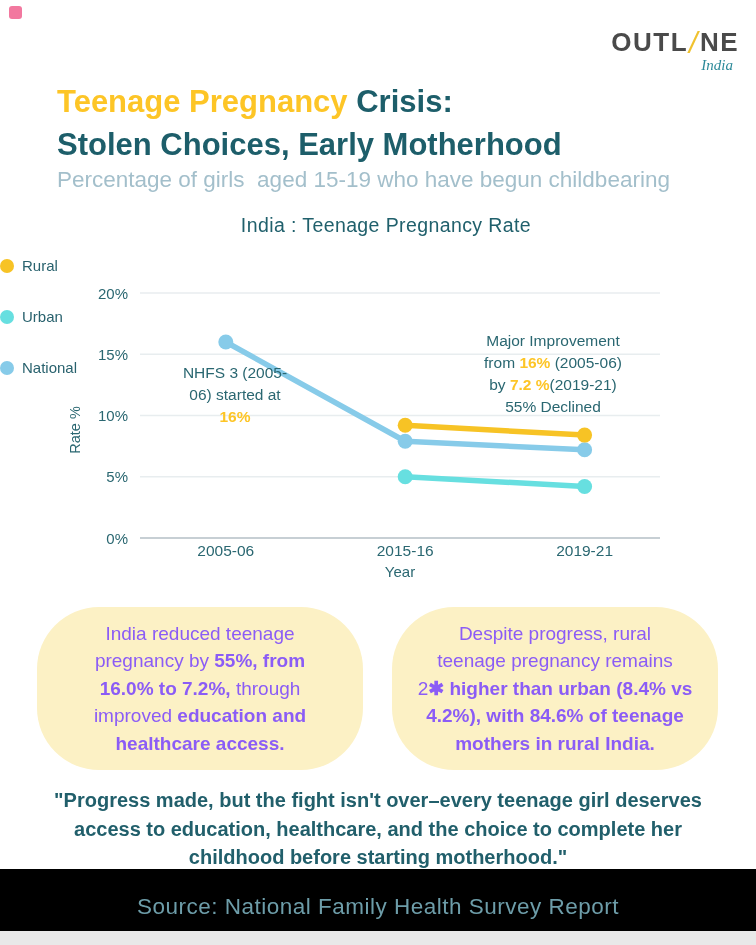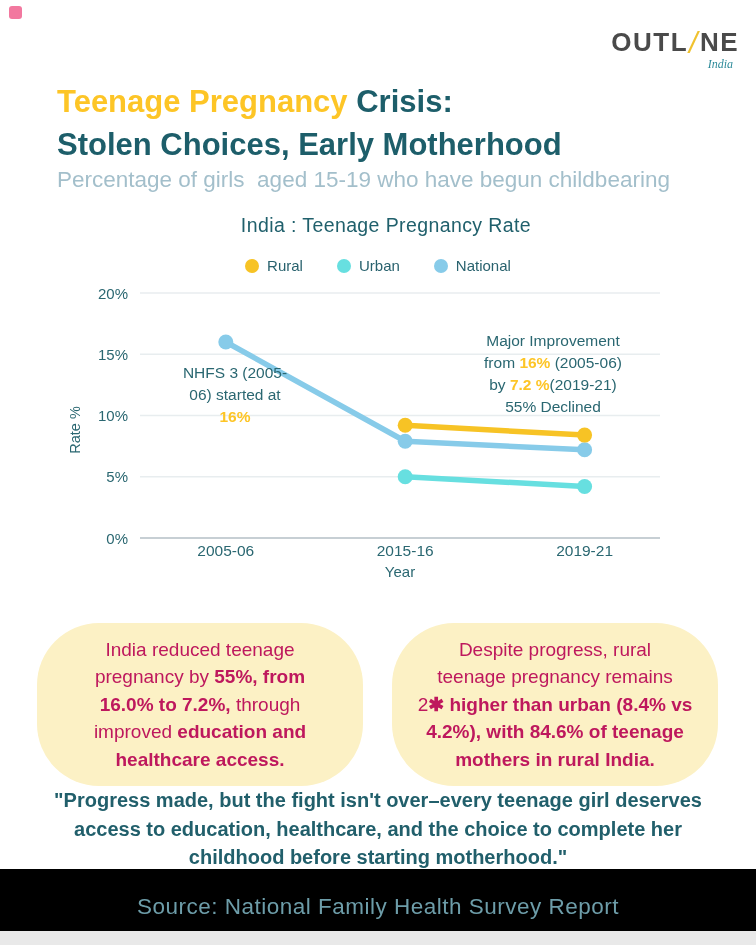--- a/index.html
+++ b/index.html
@@ -6,46 +6,46 @@
   .page{position:relative;width:756px;height:931px;background:#ffffff;overflow:hidden;
         font-family:"Liberation Sans",sans-serif;}
   .corner-marker{position:absolute;left:9px;top:6px;width:13px;height:13px;
         background:#F2789F;border-radius:3px;}
   
   .logo{position:absolute;top:26px;right:17px;text-align:right;line-height:1;}
   .logo-main{font-size:26px;font-weight:700;color:#4A4A4A;letter-spacing:1.5px;}
   .logo-slash{color:#F0C22F;font-weight:400;font-style:italic;font-size:30px;
         display:inline-block;transform:translateY(2px);margin:0 1px;}
   .logo-sub{font-family:"Liberation Serif",serif;font-style:italic;color:#2E8B9A;
-        font-size:12px;margin-top:2px;padding-right:6px;}
+        font-size:15px;margin-top:2px;padding-right:6px;}
   
   .title{position:absolute;left:57px;top:80px;font-size:31px;font-weight:700;
         line-height:43px;color:#1D5E6A;}
   .subtitle{position:absolute;left:57px;top:167px;font-size:22.5px;color:#A3BFCB;
         white-space:pre-wrap;}
   
   .chart-title{position:absolute;left:0;right:0;top:214px;text-align:center;
         font-size:19.5px;color:#20606C;font-weight:500;letter-spacing:.4px;
         transform:translateX(8px);}
   .legend{position:absolute;left:0;right:0;top:257px;display:flex;
-        justify-content:center;gap:34px;}
+        justify-content:center;gap:34px;flex-direction:column;}
   .legend-item{display:flex;align-items:center;gap:8px;font-size:15px;
         color:#29626E;font-weight:500;}
   .legend-dot{width:14px;height:14px;border-radius:50%;}
   
   .chart{position:absolute;left:60px;top:280px;width:640px;height:300px;}
   .chart svg{position:absolute;left:0;top:0;overflow:visible;}
   .ann{position:absolute;text-align:center;color:#2A6771;font-size:15.5px;
         line-height:1.42;font-weight:500;}
   #ann-0{left:100px;top:82px;width:150px;}
   #ann-1{left:383px;top:38px;width:220px;margin-top:12px;}
   
   .callout{position:absolute;top:607px;height:163px;width:326px;background:#FCF1C5;
         border-radius:62px;display:flex;align-items:center;justify-content:center;
-        text-align:center;color:#be185d;font-size:19px;line-height:27.5px;margin-top:16px;}
+        text-align:center;color:#8b5cf6;font-size:19px;line-height:27.5px;}
   #callout-0{left:37px;} #callout-1{left:392px;}
   
   .quote{position:absolute;left:23px;right:23px;top:786px;text-align:center;
         font-size:20px;font-weight:700;color:#215F6B;line-height:28.5px;}
   
   .footer{position:absolute;left:0;right:0;top:869px;height:76px;background:#000000;
         display:flex;align-items:center;justify-content:center;}
   .footer-text{font-size:22.5px;color:#6D9DA9;letter-spacing:.5px;}
   .b{font-weight:700;}
 </style>

